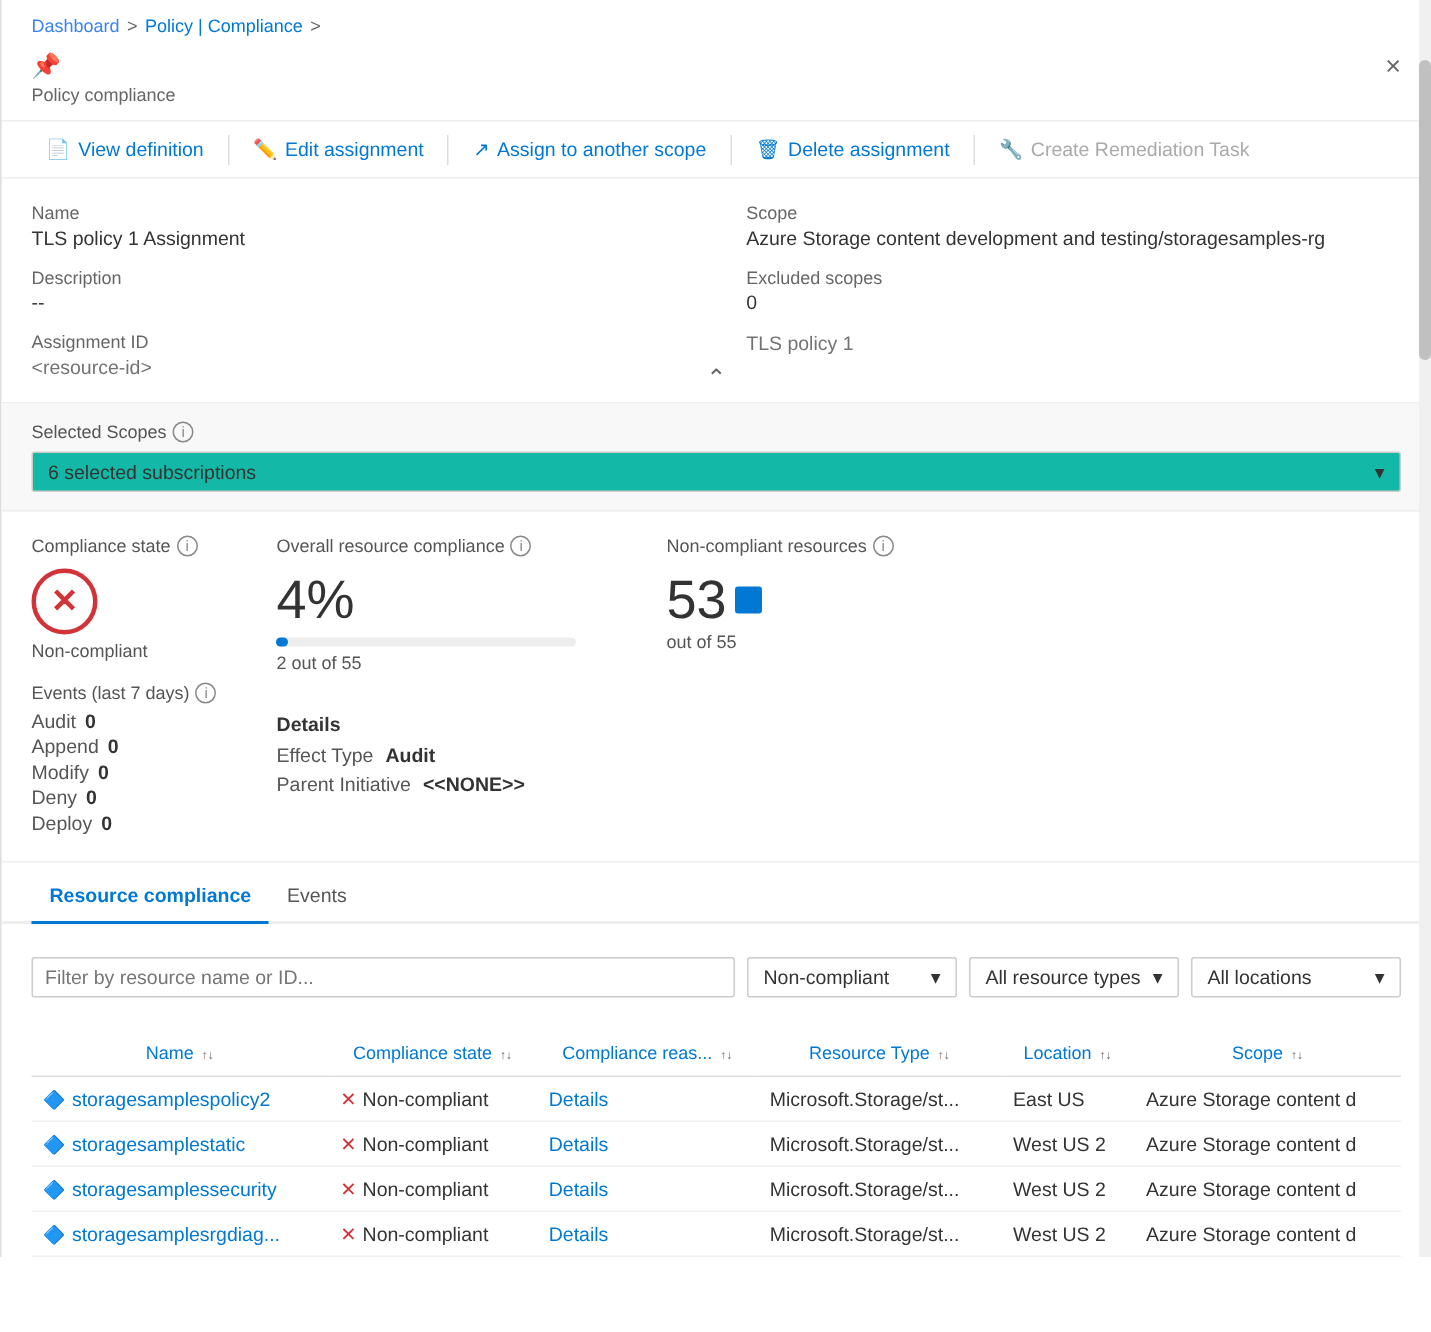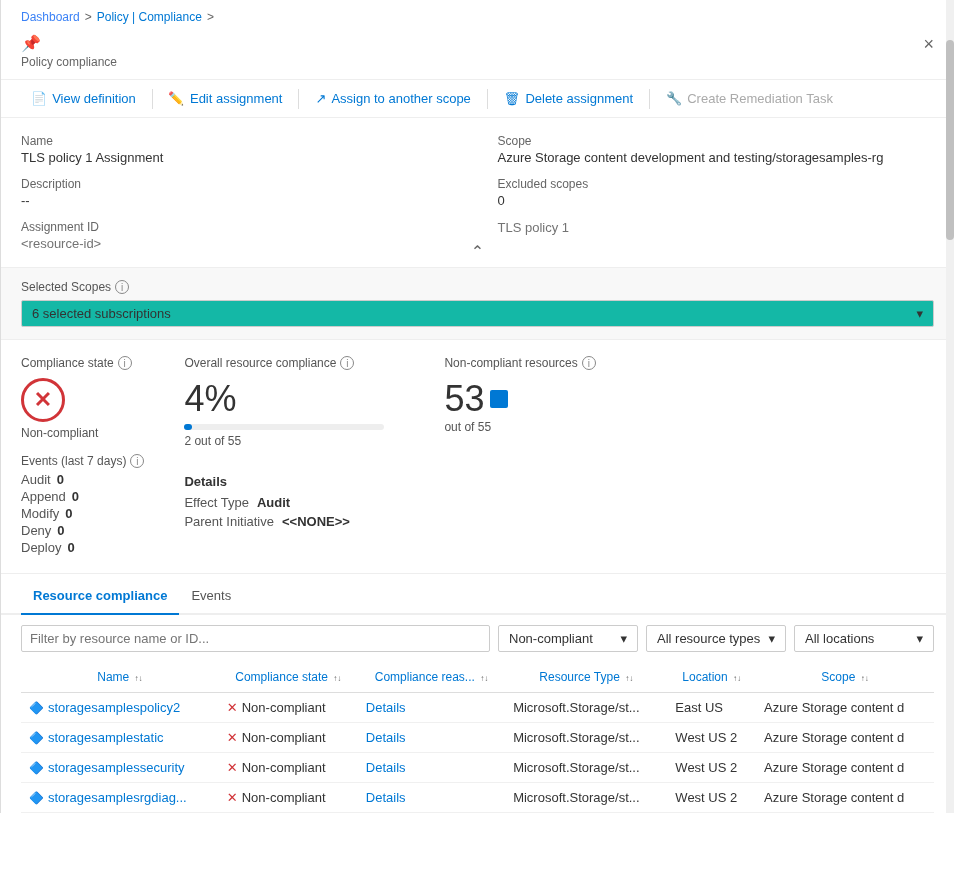--- a/index.html
+++ b/index.html
@@ -61,21 +61,21 @@
     
     .details-block { margin-top: 0; }
     .detail-item { display: flex; gap: 8px; margin-bottom: 4px; font-size: 13px; text-align: right; }
     .detail-key { color: #555; }
     .detail-val { font-weight: 600; }
     
     .tabs-section { display: flex; gap: 0; border-bottom: 2px solid #eee; padding: 0 20px; margin-top: 4px; }
     .tab { padding: 10px 12px; cursor: pointer; font-size: 13px; color: #555; border-bottom: 2px solid transparent; margin-bottom: -2px; }
     .tab.active { color: #0078d4; border-bottom: 2px solid #0078d4; font-weight: 600; }
     
-    .filters-row { display: flex; gap: 8px; padding: 10px 20px; }
+    .filters-row { display: flex; gap: 8px; padding: 22px 20px; }
     .filter-input { flex: 1; border: 1px solid #ccc; padding: 5px 8px; font-size: 13px; border-radius: 2px; }
     .filter-select { display: flex; align-items: center; gap: 4px; border: 1px solid #ccc; padding: 5px 10px; font-size: 13px; border-radius: 2px; cursor: pointer; background: #fff; min-width: 140px; justify-content: space-between; }
     
     .table-wrap { padding: 0 20px; overflow-x: auto; }
     table { width: 100%; border-collapse: collapse; font-size: 13px; }
     thead tr { border-bottom: 1px solid #ddd; }
     th { padding: 8px 8px; text-align: center; color: #0078d4; font-weight: 400; font-size: 12px; white-space: nowrap; cursor: pointer; }
     th .sort-icons { display: inline-flex; flex-direction: column; font-size: 8px; margin-left: 2px; color: #666; }
     td { padding: 7px 8px; border-bottom: 1px solid #f0f0f0; font-size: 13px; }
     td.link { color: #0078d4; cursor: pointer; }

